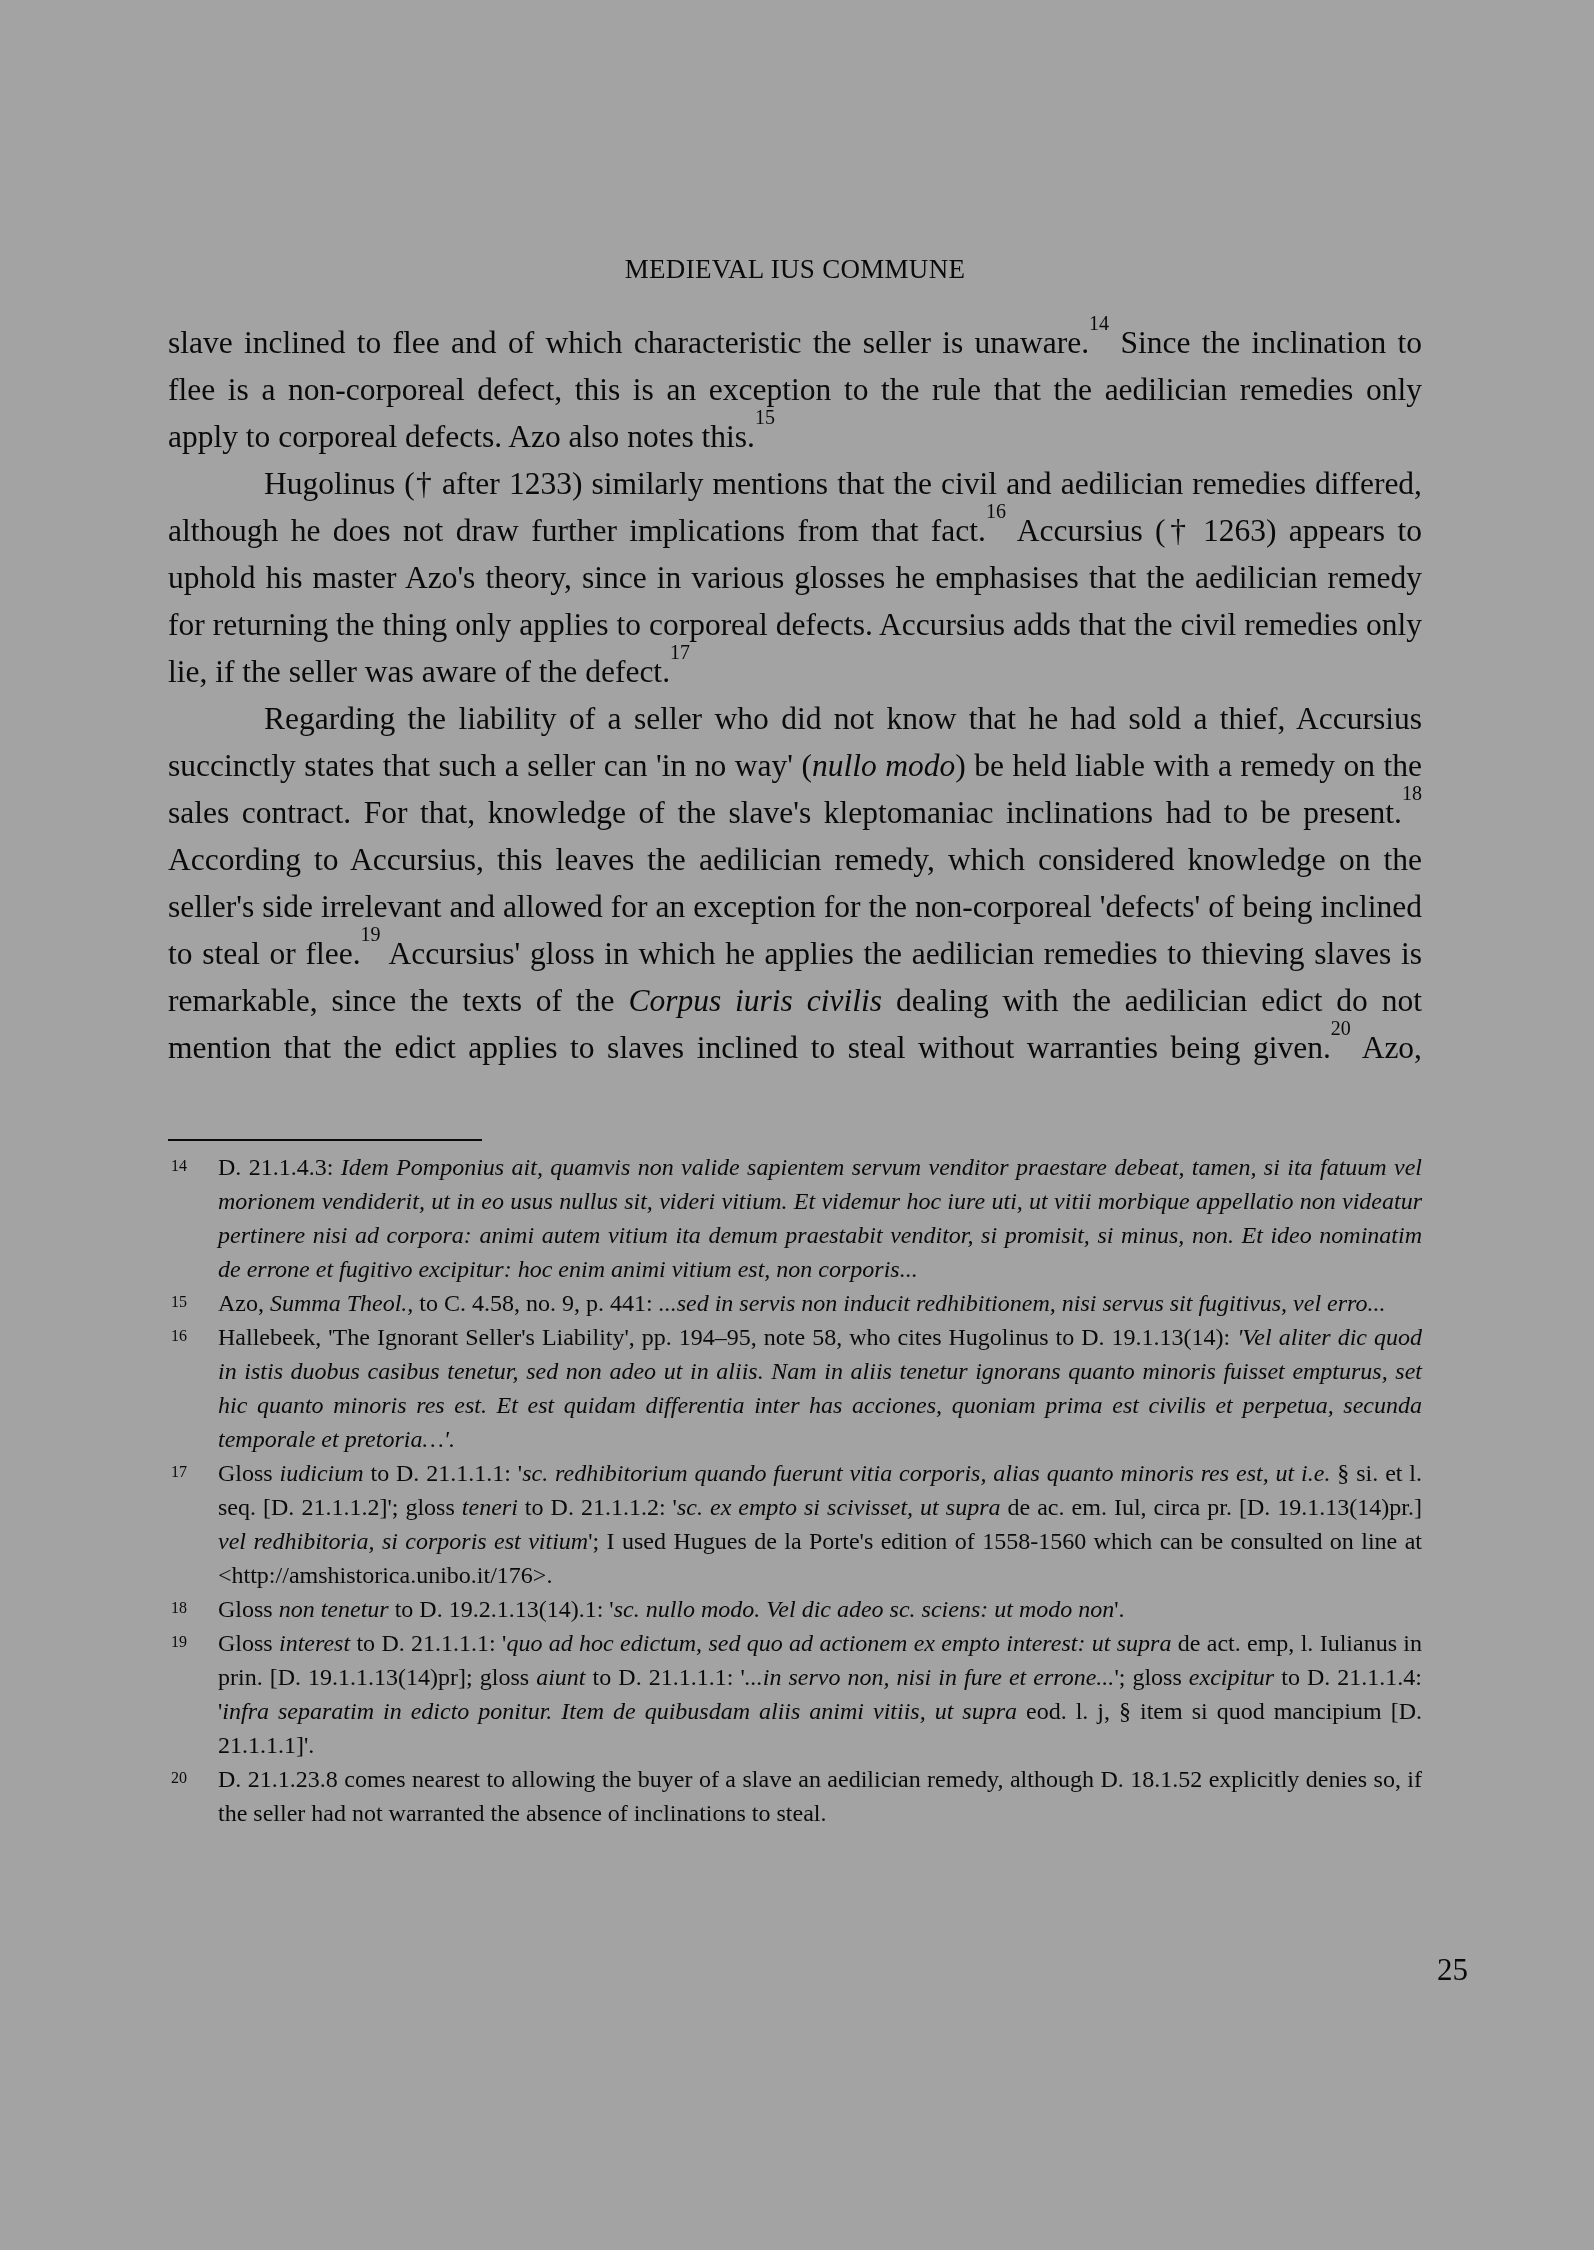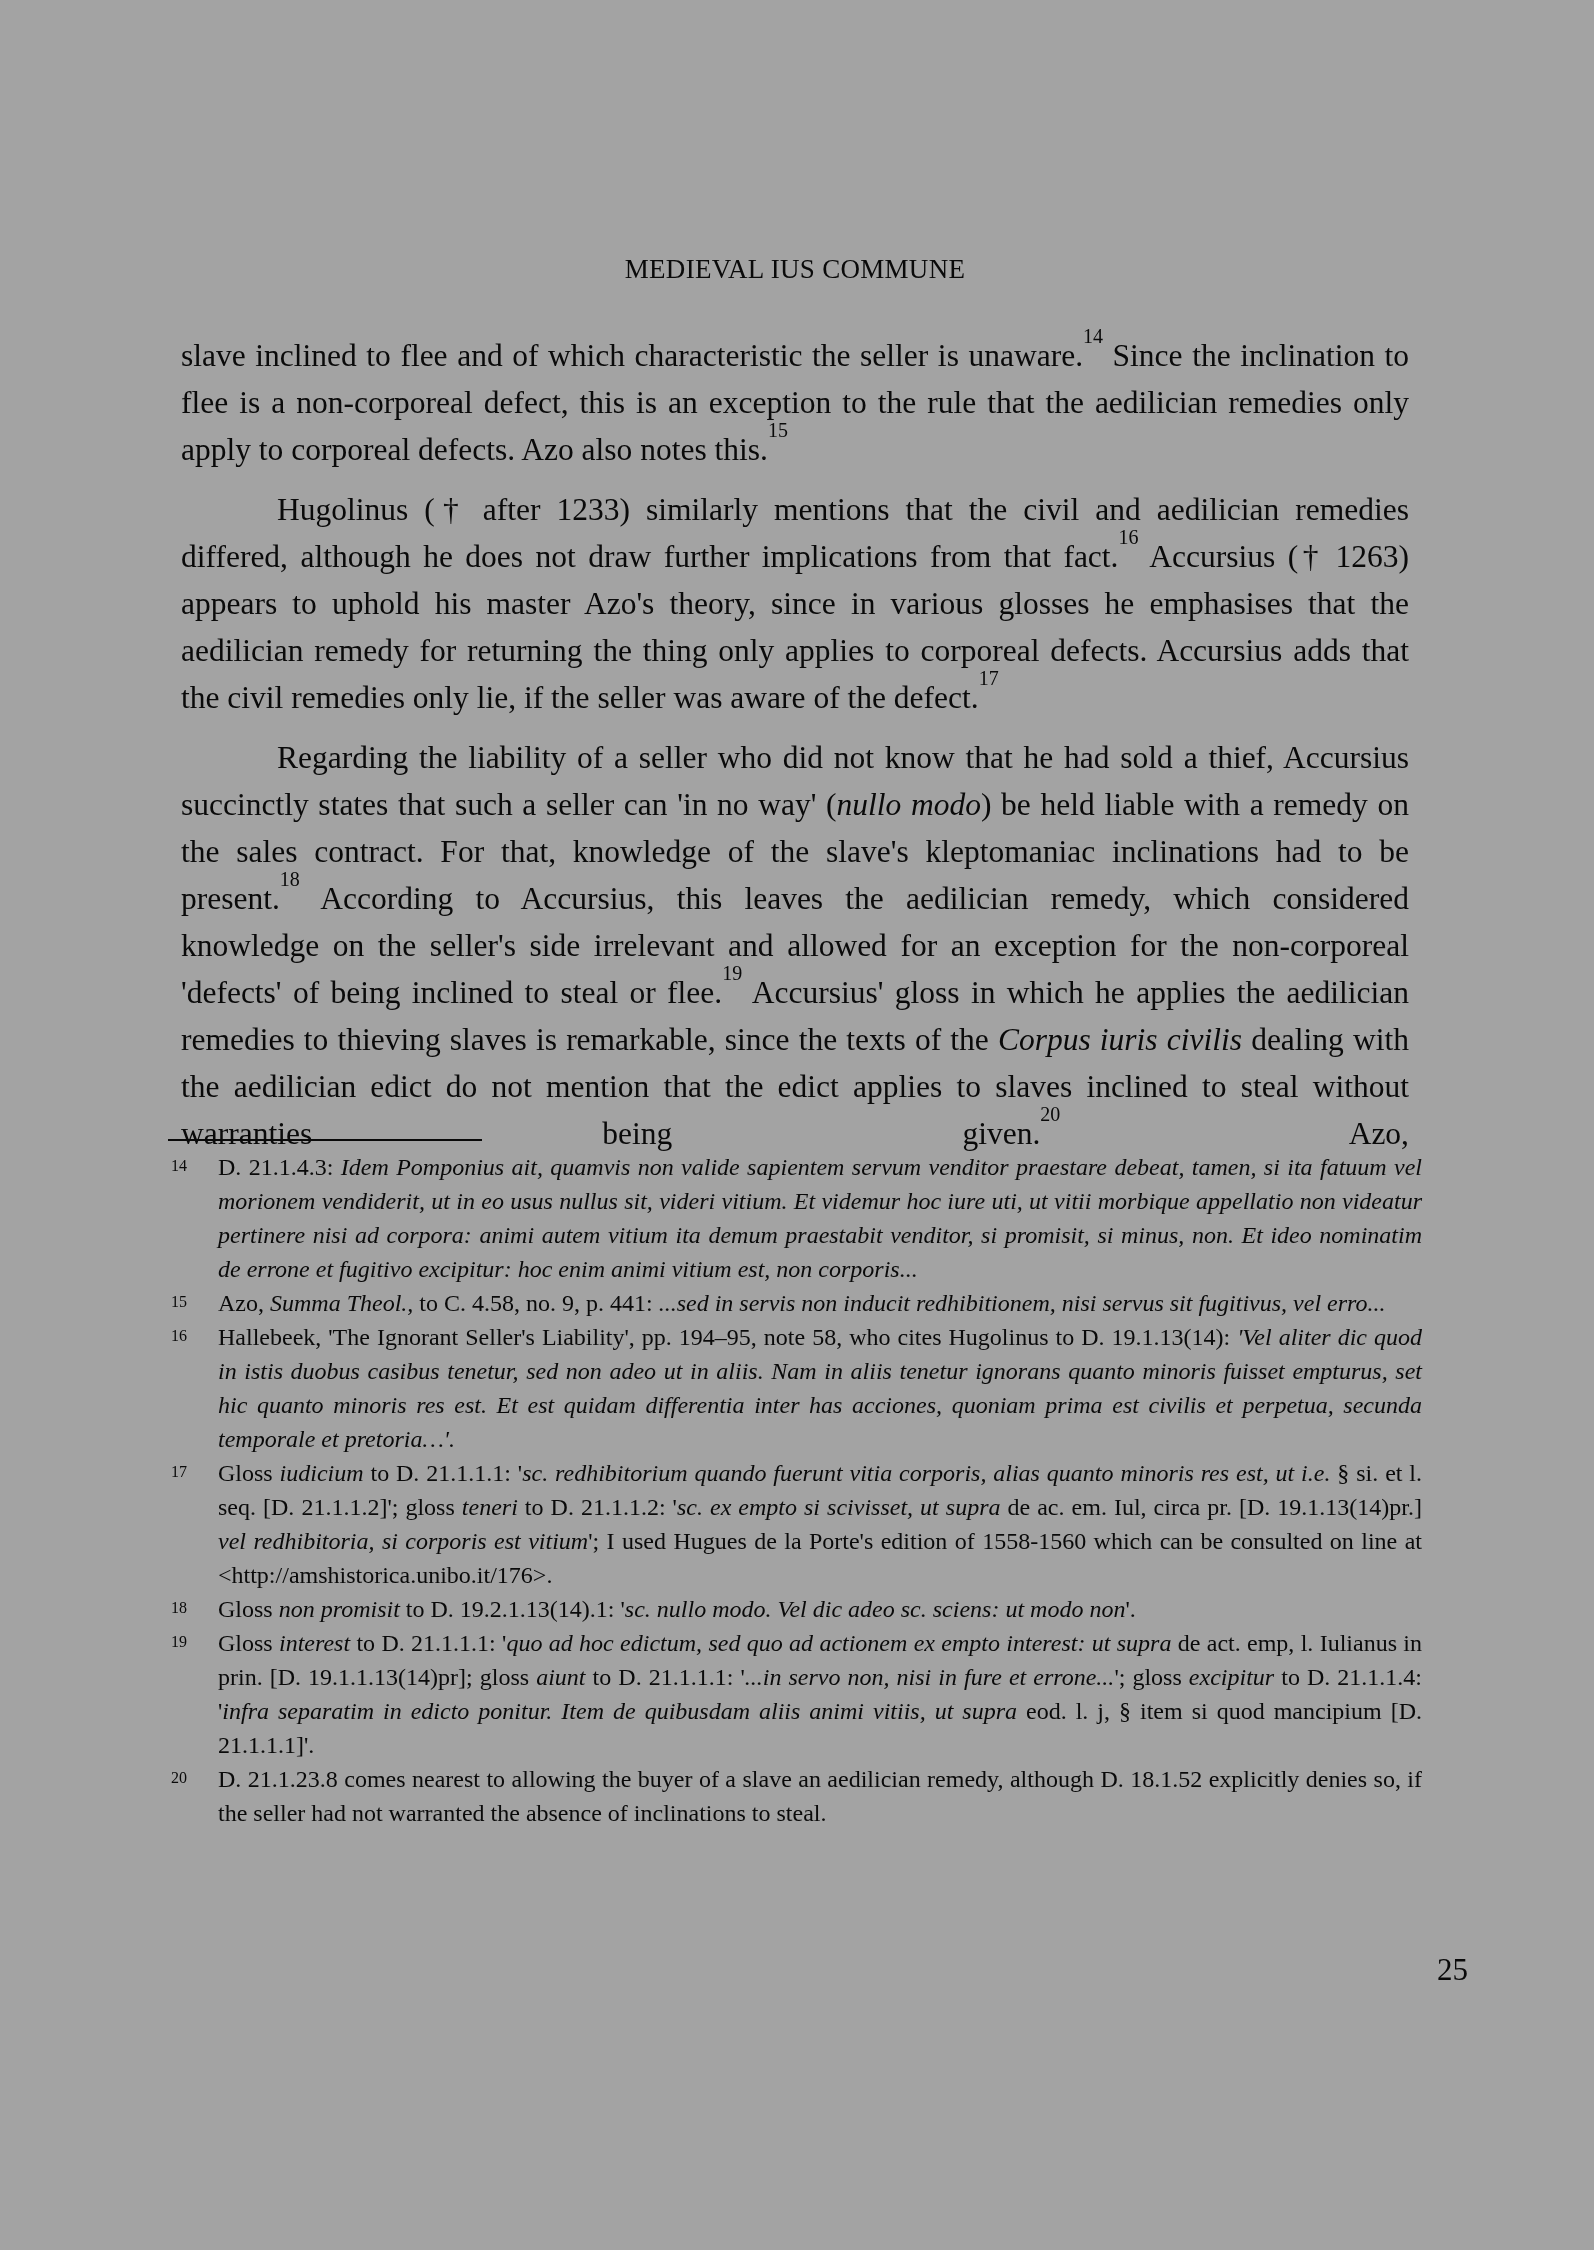--- a/index.html
+++ b/index.html
@@ -24,21 +24,21 @@
   }
   .body-text {
     position: absolute;
     top: 319px;
     left: 168px;
     width: 1254px;
     font-size: 31.5px;
     line-height: 47px;
     text-align: justify;
   }
-  .para { margin: 13px; }
+  .para { margin: 0; }
   .para.indent { text-indent: 96px; }
   
   .body-text .para:last-child { text-align-last: justify; }
   sup.ref {
     font-size: 20px;
     line-height: 0;
     position: relative;
     top: -12px;
   }
   .fn-sep {
@@ -91,19 +91,19 @@
       <div class="para indent"><span>Regarding the liability of a seller who did not know that he had sold a thief, Accursius succinctly states that such a seller can 'in no way' (</span><i>nullo modo</i><span>) be held liable with a remedy on the sales contract. For that, knowledge of the slave's kleptomaniac inclinations had to be present.</span><sup class="ref">18</sup><span> According to Accursius, this leaves the aedilician remedy, which considered knowledge on the seller's side irrelevant and allowed for an exception for the non-corporeal 'defects' of being inclined to steal or flee.</span><sup class="ref">19</sup><span> Accursius' gloss in which he applies the aedilician remedies to thieving slaves is remarkable, since the texts of the </span><i>Corpus iuris civilis</i><span> dealing with the aedilician edict do not mention that the edict applies to slaves inclined to steal without warranties being given.</span><sup class="ref">20</sup><span> Azo,</span></div>
     </div>
 
   <div class="fn-sep"></div>
 
   <div class="footnotes" id="footnotes-container">
       <div class="fn-item"><span class="fn-num">14</span><span class="fn-text"><span>D. 21.1.4.3: </span><i>Idem Pomponius ait, quamvis non valide sapientem servum venditor praestare debeat, tamen, si ita fatuum vel morionem vendiderit, ut in eo usus nullus sit, videri vitium. Et videmur hoc iure uti, ut vitii morbique appellatio non videatur pertinere nisi ad corpora: animi autem vitium ita demum praestabit venditor, si promisit, si minus, non. Et ideo nominatim de errone et fugitivo excipitur: hoc enim animi vitium est, non corporis...</i></span></div>
       <div class="fn-item"><span class="fn-num">15</span><span class="fn-text"><span>Azo, </span><i>Summa Theol.,</i><span> to C. 4.58, no. 9, p. 441: </span><i>...sed in servis non inducit redhibitionem, nisi servus sit fugitivus, vel erro...</i></span></div>
       <div class="fn-item"><span class="fn-num">16</span><span class="fn-text"><span>Hallebeek, 'The Ignorant Seller's Liability', pp. 194–95, note 58, who cites Hugolinus to D. 19.1.13(14): </span><i>'Vel aliter dic quod in istis duobus casibus tenetur, sed non adeo ut in aliis. Nam in aliis tenetur ignorans quanto minoris fuisset empturus, set hic quanto minoris res est. Et est quidam differentia inter has acciones, quoniam prima est civilis et perpetua, secunda temporale et pretoria…'.</i></span></div>
       <div class="fn-item"><span class="fn-num">17</span><span class="fn-text"><span>Gloss </span><i>iudicium</i><span> to D. 21.1.1.1: '</span><i>sc. redhibitorium quando fuerunt vitia corporis, alias quanto minoris res est, ut i.e.</i><span> § si. et l. seq. [D. 21.1.1.2]'; gloss </span><i>teneri</i><span> to D. 21.1.1.2: '</span><i>sc. ex empto si scivisset, ut supra</i><span> de ac. em. Iul, circa pr. [D. 19.1.13(14)pr.] </span><i>vel redhibitoria, si corporis est vitium</i><span>'; I used Hugues de la Porte's edition of 1558-1560 which  can be consulted on line at &lt;http://amshistorica.unibo.it/176&gt;.</span></span></div>
-      <div class="fn-item"><span class="fn-num">18</span><span class="fn-text"><span>Gloss </span><i>non promisit</i><span> to D. 19.2.1.13(14).1: '</span><i>sc. nullo modo. Vel dic adeo sc. sciens: ut modo non</i><span>'.</span></span></div>
+      <div class="fn-item"><span class="fn-num">18</span><span class="fn-text"><span>Gloss </span><i>non tenetur</i><span> to D. 19.2.1.13(14).1: '</span><i>sc. nullo modo. Vel dic adeo sc. sciens: ut modo non</i><span>'.</span></span></div>
       <div class="fn-item"><span class="fn-num">19</span><span class="fn-text"><span>Gloss </span><i>interest</i><span> to D. 21.1.1.1: '</span><i>quo ad hoc edictum, sed quo ad actionem ex empto interest: ut supra</i><span> de act. emp, l. Iulianus in prin. [D. 19.1.1.13(14)pr]; gloss </span><i>aiunt</i><span> to D. 21.1.1.1: '</span><i>...in servo non, nisi in fure et errone...</i><span>'; gloss </span><i>excipitur</i><span> to D. 21.1.1.4: '</span><i>infra separatim in edicto ponitur. Item de quibusdam aliis animi vitiis, ut supra</i><span> eod. l. j, § item si quod mancipium [D. 21.1.1.1]'.</span></span></div>
       <div class="fn-item"><span class="fn-num">20</span><span class="fn-text"><span>D. 21.1.23.8 comes nearest to allowing the buyer of a slave an aedilician remedy, although D. 18.1.52 explicitly denies so, if the seller had not warranted the absence of inclinations to steal.</span></span></div>
     </div>
 
   <div class="page-number">25</div>
 </div>
 
 </body></html>

